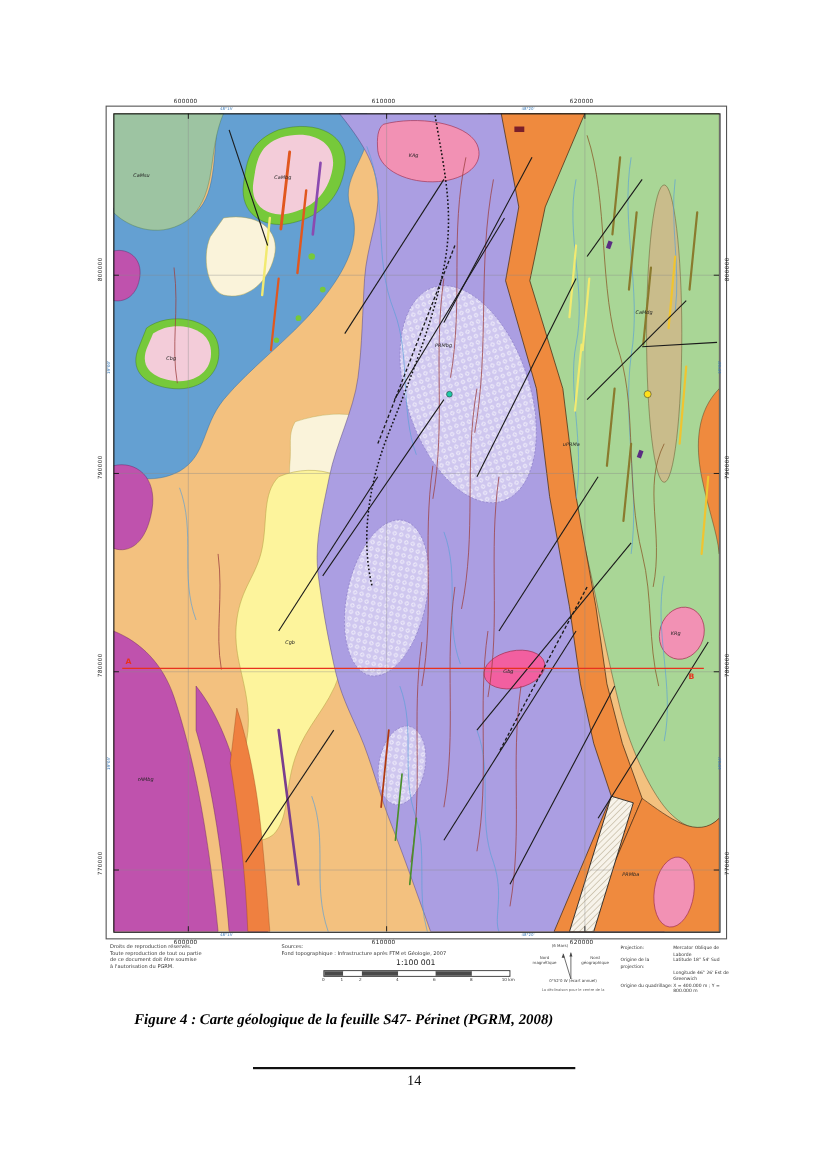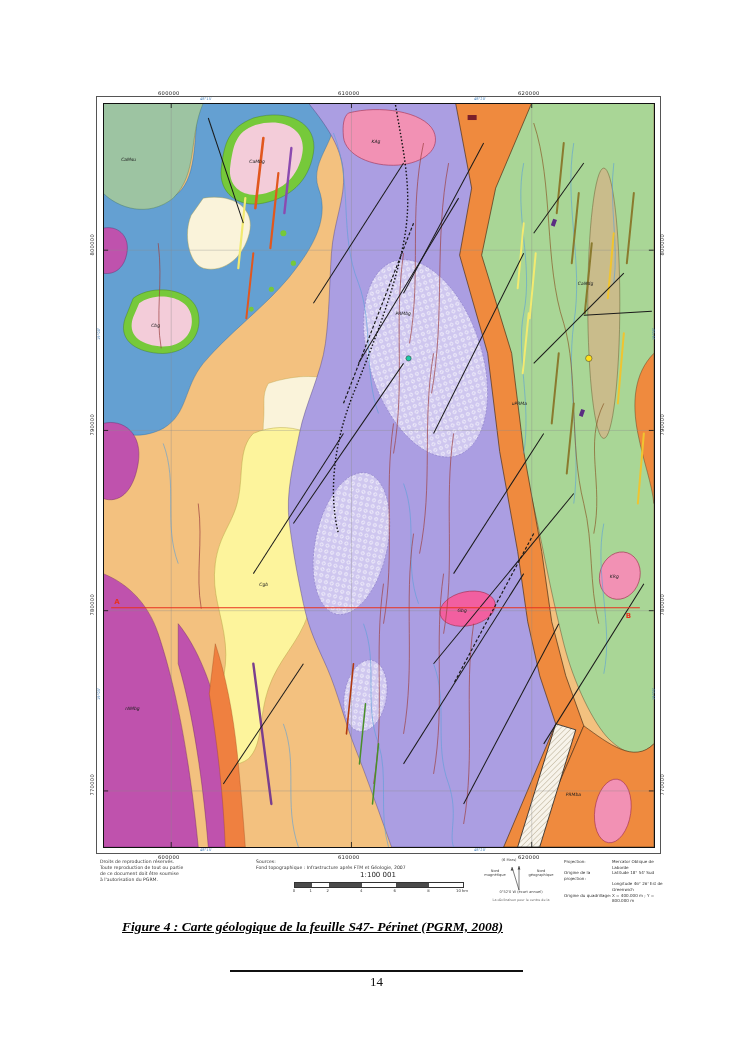--- a/index.html
+++ b/index.html
@@ -30,21 +30,21 @@
   .north-mag{position:absolute;left:-4px;top:12px;width:26px;line-height:3.8px;}
   .north-geo{position:absolute;left:40px;top:12px;width:30px;line-height:3.8px;}
   .north-dec{position:absolute;left:-8px;top:32px;width:86px;}
   .north-note{position:absolute;left:-10px;top:40px;width:90px;font-size:3.3px;color:#666;}
   .projblock{position:absolute;left:468px;top:2px;width:106px;font-size:4.1px;color:#333;line-height:5.6px;}
   .projrow{display:flex;}
   .projlabel{width:48px;flex:none;}
   .projvalue{flex:1;}
   .caption{position:absolute;left:122px;top:919px;width:520px;
            font-family:"Liberation Serif","DejaVu Serif",serif;
-           font-size:13.5px;font-weight:bold;font-style:italic;color:#000;text-decoration:underline;}
+           font-size:13.5px;font-weight:bold;font-style:italic;color:#000;}
   .footer-rule{position:absolute;left:230px;top:970px;width:293px;height:2px;background:#111;}
   .page-number{position:absolute;left:230px;top:974px;width:293px;text-align:center;
            font-family:"Liberation Serif","DejaVu Serif",serif;font-size:13px;color:#111;}
 </style>
 </head>
 <body>
 
 <div class="page">
 
   <div class="sheet">

